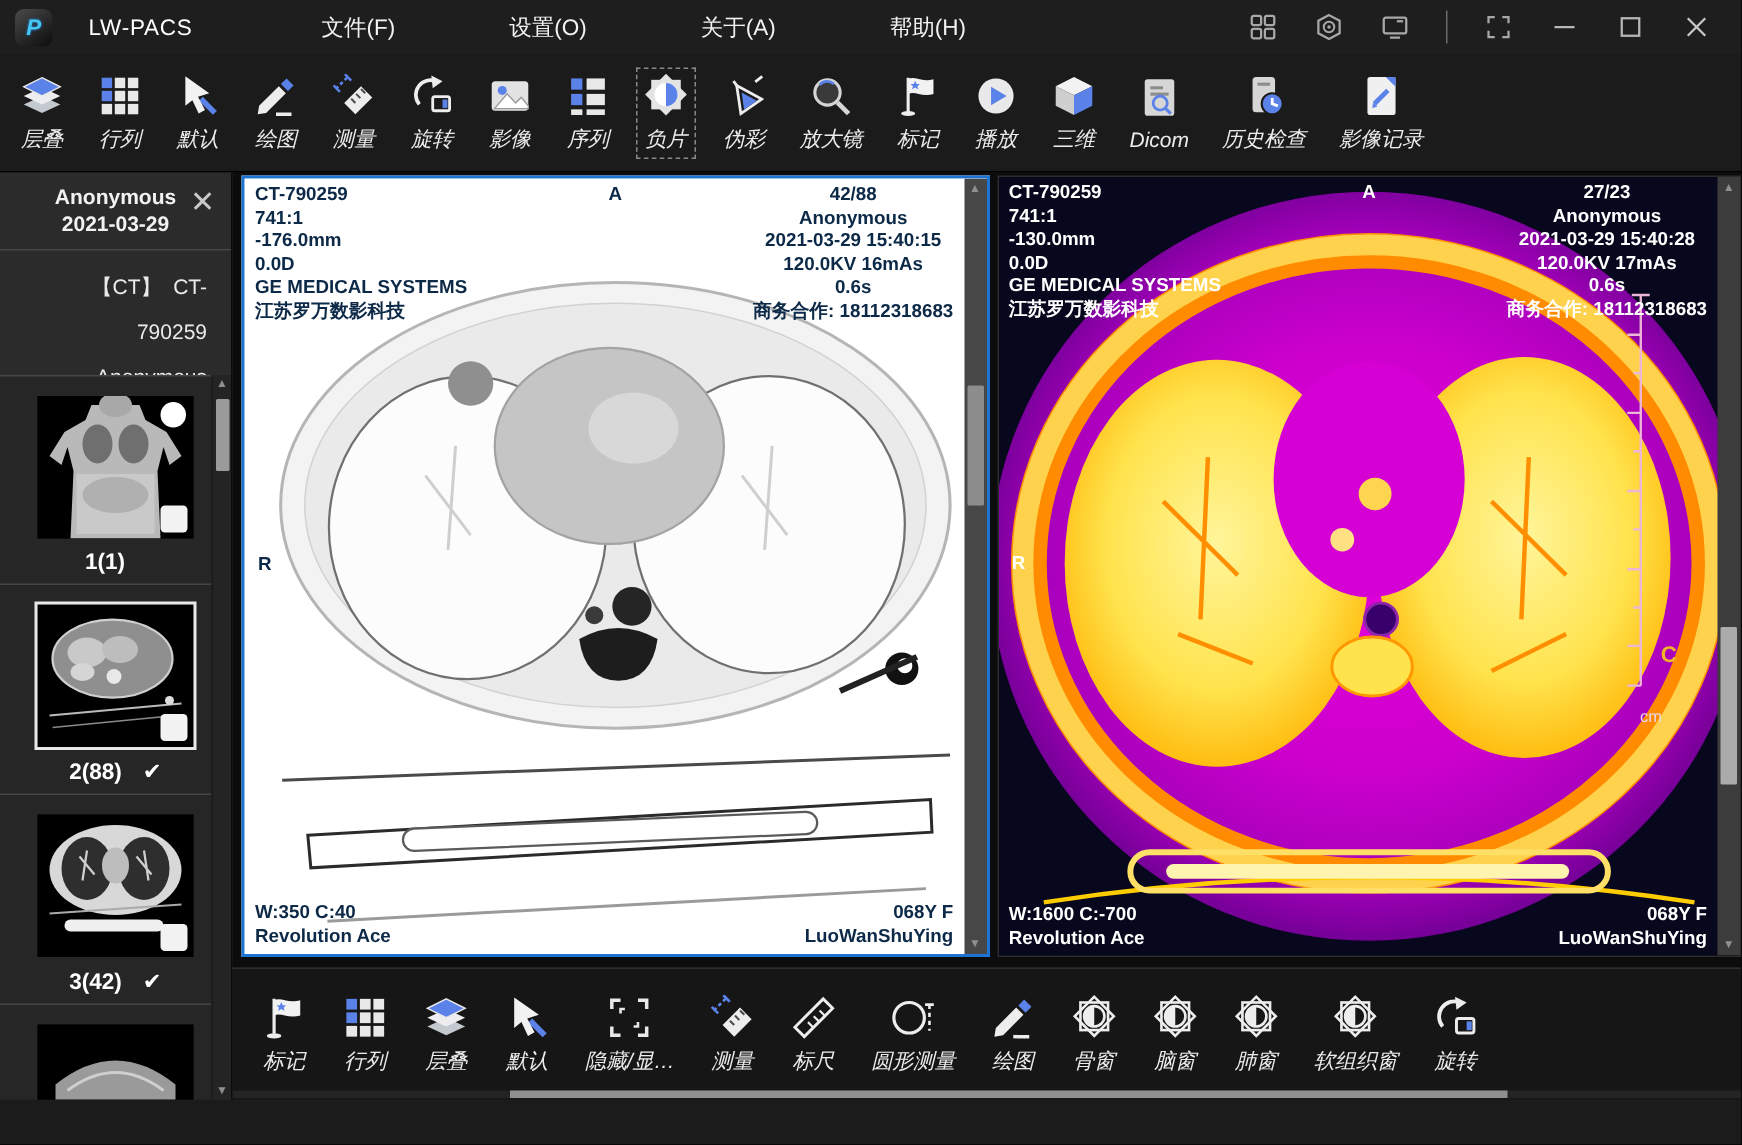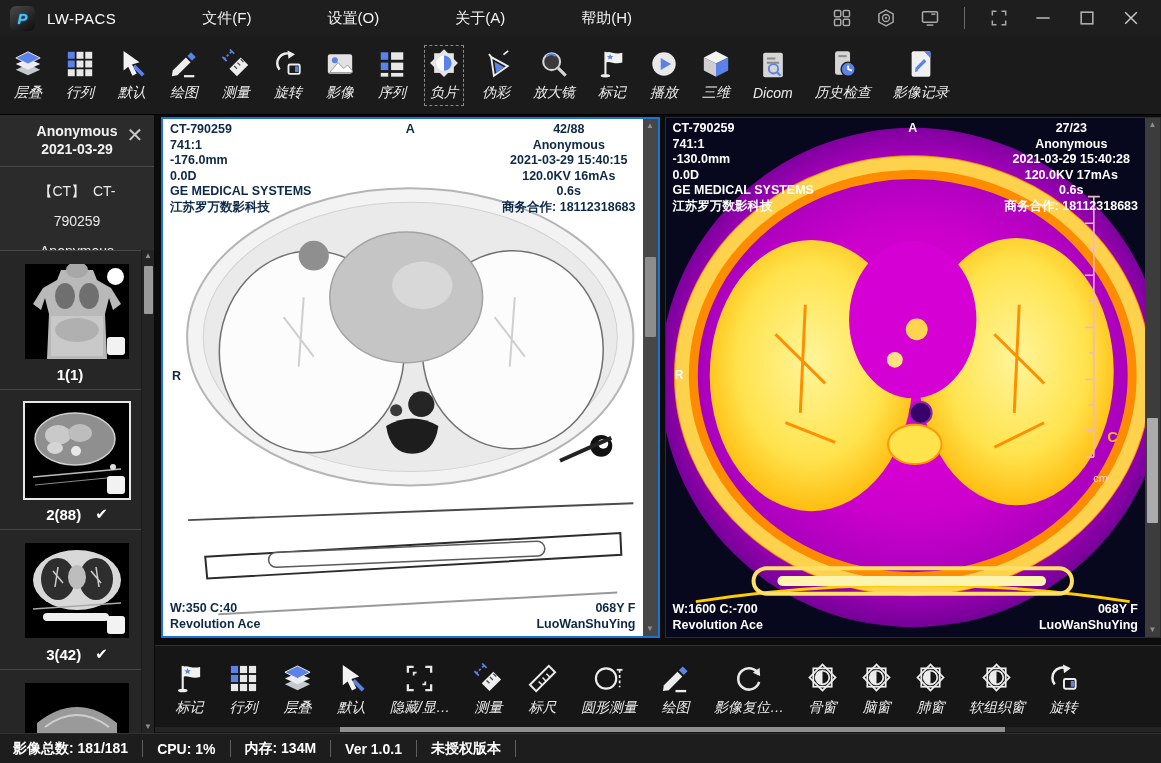--- a/index.html
+++ b/index.html
@@ -6,21 +6,21 @@
   html,body { background:#000; }
   body { font-family:"Liberation Sans","DejaVu Sans",sans-serif; }
   .app { position:relative; width:1161px; height:763px; background:#1b1b1b; overflow:hidden; }
 
   
   .titlebar { position:absolute; top:0; left:0; right:0; height:36px; background:#1e1e1e;
     display:flex; align-items:center; padding-left:10px; }
   .logo { width:25px; height:25px; border-radius:6px; background:linear-gradient(145deg,#4a4a4a,#0c0c0c);
     display:flex; align-items:center; justify-content:center; font-weight:bold; font-style:italic;
     font-size:15px; color:#45c6f0; text-shadow:0 0 2px #1a7cd8; }
-  .apptitle { color:#fff; font-size:15px; margin-left:12px; letter-spacing:.5px; }
+  .apptitle { color:#fff; font-size:15px; margin-left:24px; letter-spacing:.5px; }
   .menus { display:flex; gap:36px; margin-left:46px; }
   .menu { color:#f2f2f2; font-size:15px; cursor:default;margin-left:40px; }
   .tb-right { margin-left:auto; display:flex; align-items:center; gap:24px; padding-right:20px; }
   .tb-ic { width:20px; height:20px; display:block; }
   .tb-sep { width:1px; height:22px; background:#6a6a6a; }
 
   
   .toolbar-top { position:absolute; top:36px; left:0; right:0; height:79px; background:#1b1b1b;
     display:flex; align-items:center; gap:12px; padding-left:8px; border-bottom:1px solid #000; }
   .titem { display:flex; flex-direction:column; align-items:center; gap:5px; padding:4px 5px; }
@@ -30,21 +30,21 @@
 
   
   .main { position:absolute; top:115px; left:0; right:0; bottom:30px; display:flex; }
 
   
   .sidebar { width:155px; background:#2b2b2b; position:relative; flex:none; border-right:1px solid #0a0a0a; }
   .sb-head { position:relative; text-align:center; padding-top:7px; }
   .sb-head .ln { color:#f2f2f2; font-size:14px; font-weight:bold; line-height:18px; }
   .sb-close { position:absolute; right:8px; top:10px; color:#c9c9c9; font-size:20px; line-height:20px; width:22px; text-align:center; }
   .sb-div { height:1px; background:#474747; margin-top:8px; }
-  .sb-study { text-align:center; padding:9px 16px 10px; }
+  .sb-study { text-align:right; padding:9px 16px 10px; }
   .sb-study .ln { color:#eaeaea; font-size:14px; line-height:30px; }
   .thumbs { position:absolute; top:135px; left:0; right:0; bottom:0; background:#262626; border-top:1px solid #474747; overflow:hidden; }
   .tcell { border-bottom:1px solid #454545; padding:13px 0 6px; display:flex; flex-direction:column; align-items:center; position:relative; }
   .timg { width:104px; height:95px; background:#000; position:relative; }
   .timg.sel { outline:2px solid #e8e8e8; }
   .timg svg { width:100%; height:100%; display:block; }
   .ind-circle { position:absolute; top:4px; right:5px; width:17px; height:17px; border-radius:50%; background:#fff; }
   .ind-square { position:absolute; bottom:4px; right:4px; width:18px; height:18px; border-radius:3px; background:#f2f2f2; }
   .tlabel { margin-top:7px; color:#fff; font-size:15px; font-weight:bold; display:flex; gap:14px; align-items:center; }
   .tcheck { color:#fff; font-size:15px; }
@@ -688,26 +688,20 @@
             <span class="tlbl">圆形测量</span>
           </div>
         <div class="titem">
             <svg class="ic">
               <use href="#i-pencil"></use>
             </svg>
             <span class="tlbl">绘图</span>
           </div>
         <div class="titem">
             <svg class="ic">
-              <use href="#i-reset"></use>
-            </svg>
-            <span class="tlbl">影像复位…</span>
-          </div>
-        <div class="titem">
-            <svg class="ic">
               <use href="#i-window"></use>
             </svg>
             <span class="tlbl">骨窗</span>
           </div>
         <div class="titem">
             <svg class="ic">
               <use href="#i-window"></use>
             </svg>
             <span class="tlbl">脑窗</span>
           </div>
@@ -729,25 +723,13 @@
             </svg>
             <span class="tlbl">旋转</span>
           </div>
 
         <div class="hscroll-track"></div>
         <div class="hscroll-thumb"></div>
       </div>
     </div>
   </div>
 
-  <div class="statusbar">
-    <span class="st">影像总数: 181/181</span>
-    <div class="st-sep"></div>
-    <span class="st">CPU: 1%</span>
-    <div class="st-sep"></div>
-    <span class="st">内存: 134M</span>
-    <div class="st-sep"></div>
-    <span class="st">Ver 1.0.1</span>
-    <div class="st-sep"></div>
-    <span class="st">未授权版本</span>
-    <div class="st-sep"></div>
-  </div>
 </div>
 
 </body></html>

